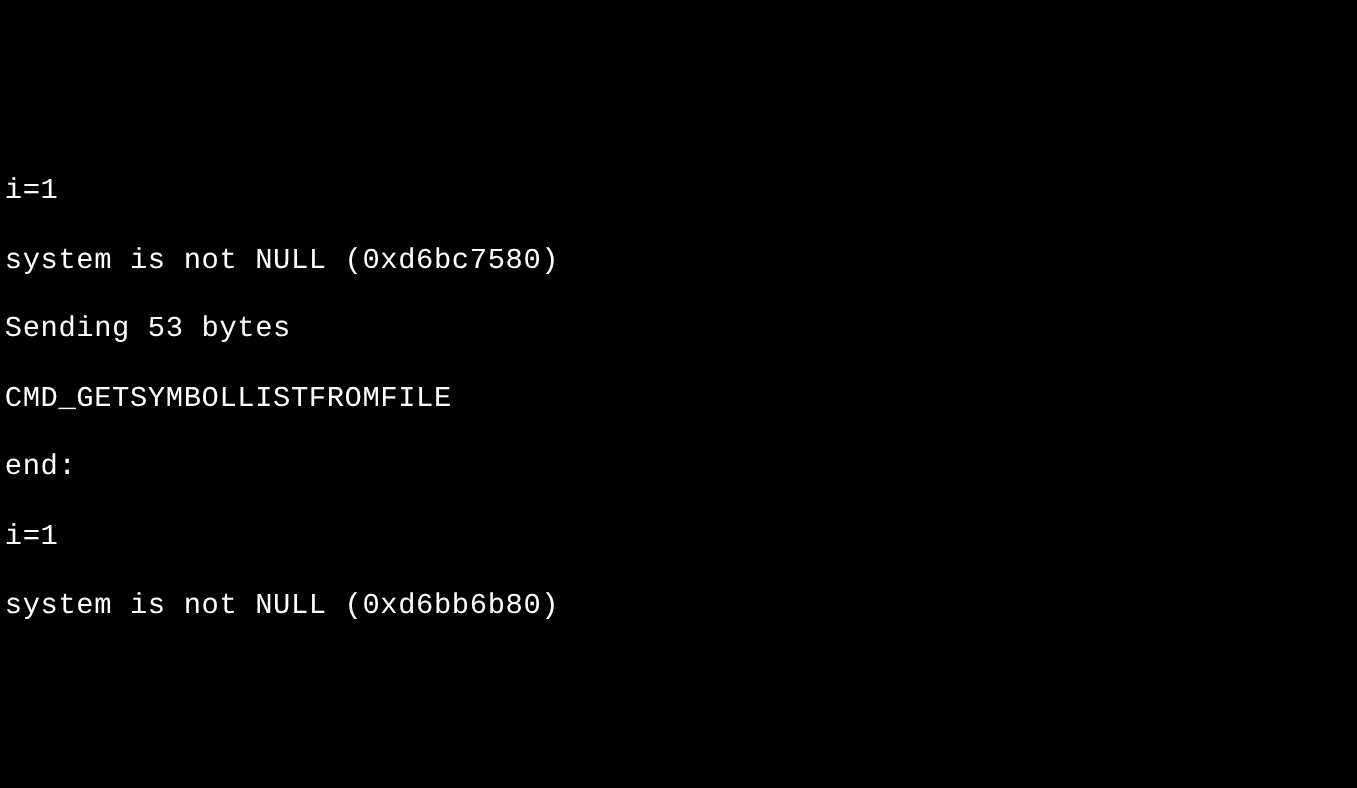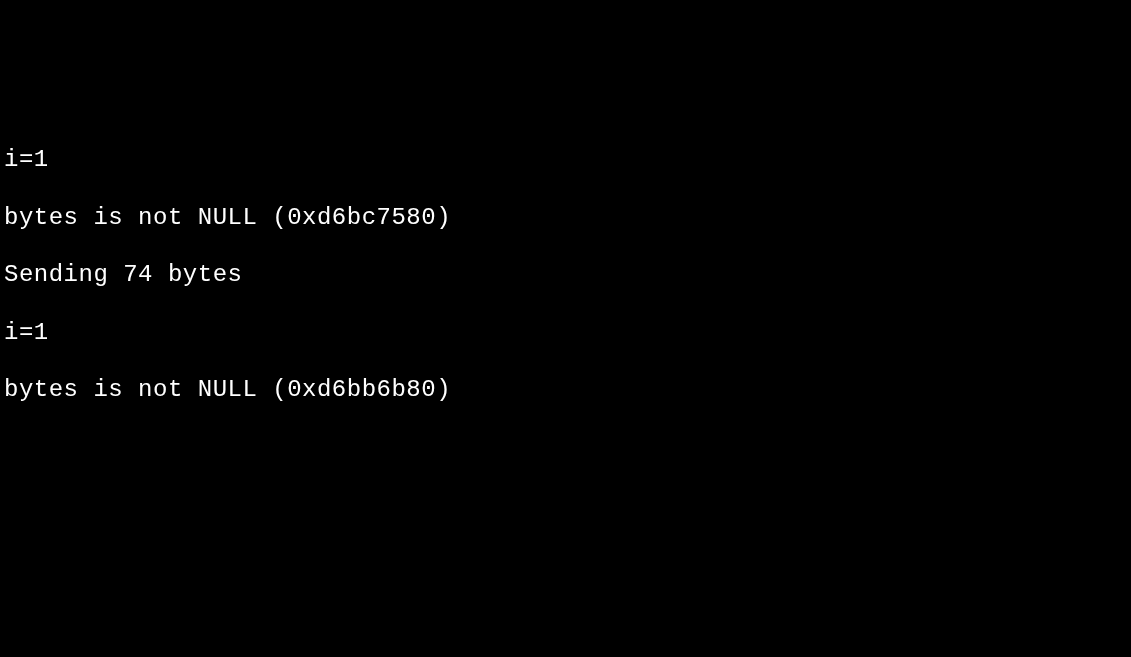--- a/index.html
+++ b/index.html
@@ -27,24 +27,26 @@
     display: block;
   }
 </style>
 </head>
 <body>
 
 
 
 <div class="terminal">
 <span class="line">i=1</span>
-<span class="line">bytes is not NULL (0xd6bc7580)</span>
-<span class="line">Sending 74 bytes</span>
+<span class="line">system is not NULL (0xd6bc7580)</span>
+<span class="line">Sending 53 bytes</span>
+<span class="line">CMD_GETSYMBOLLISTFROMFILE</span>
+<span class="line">end:</span>
 <span class="line">i=1</span>
-<span class="line">bytes is not NULL (0xd6bb6b80)</span>
+<span class="line">system is not NULL (0xd6bb6b80)</span>
 
 
 
 
 
 
 
 
 
 

